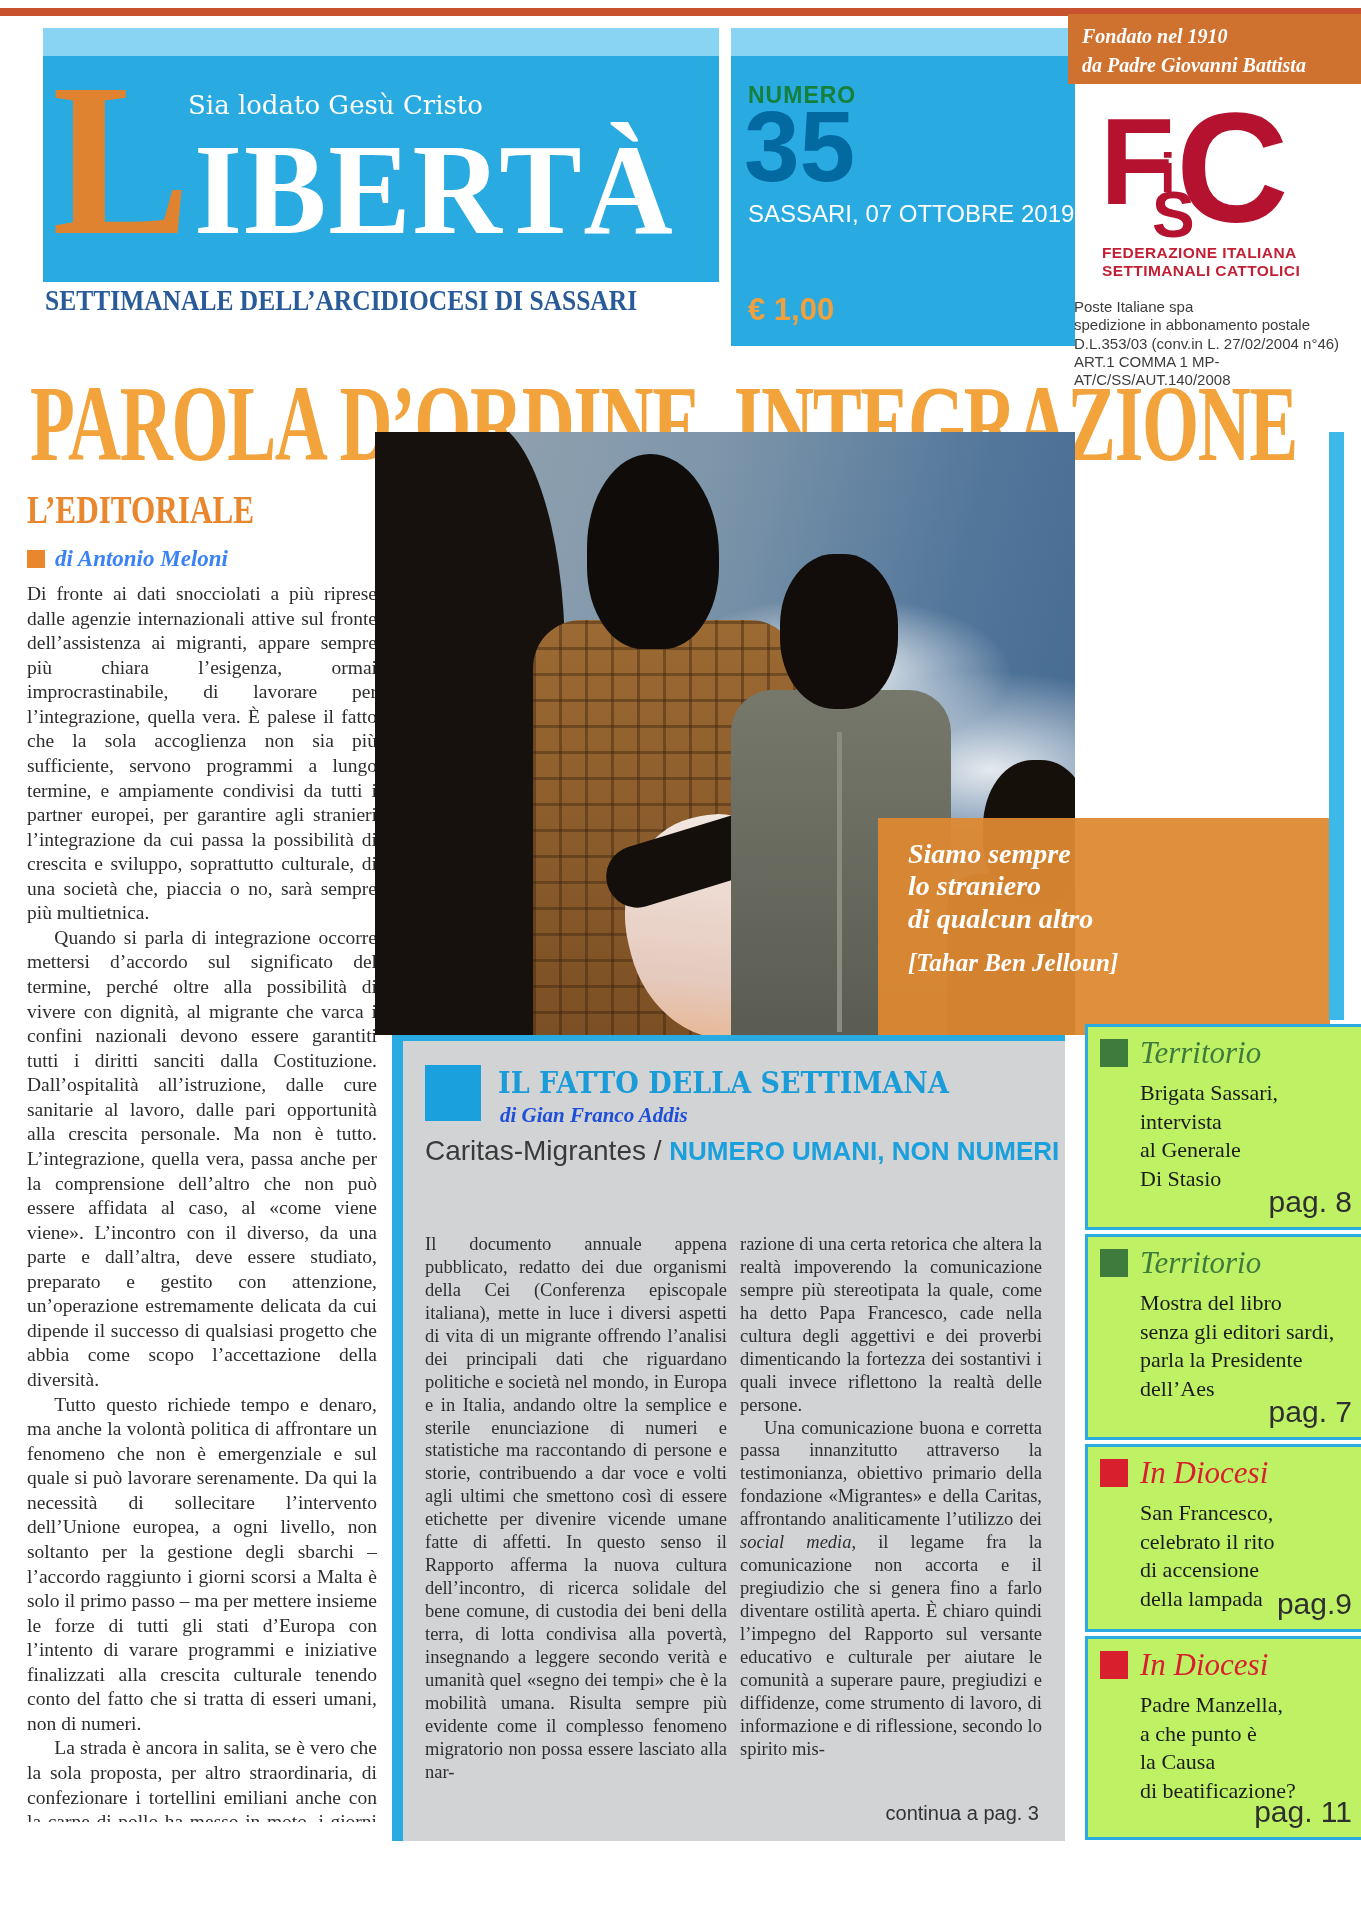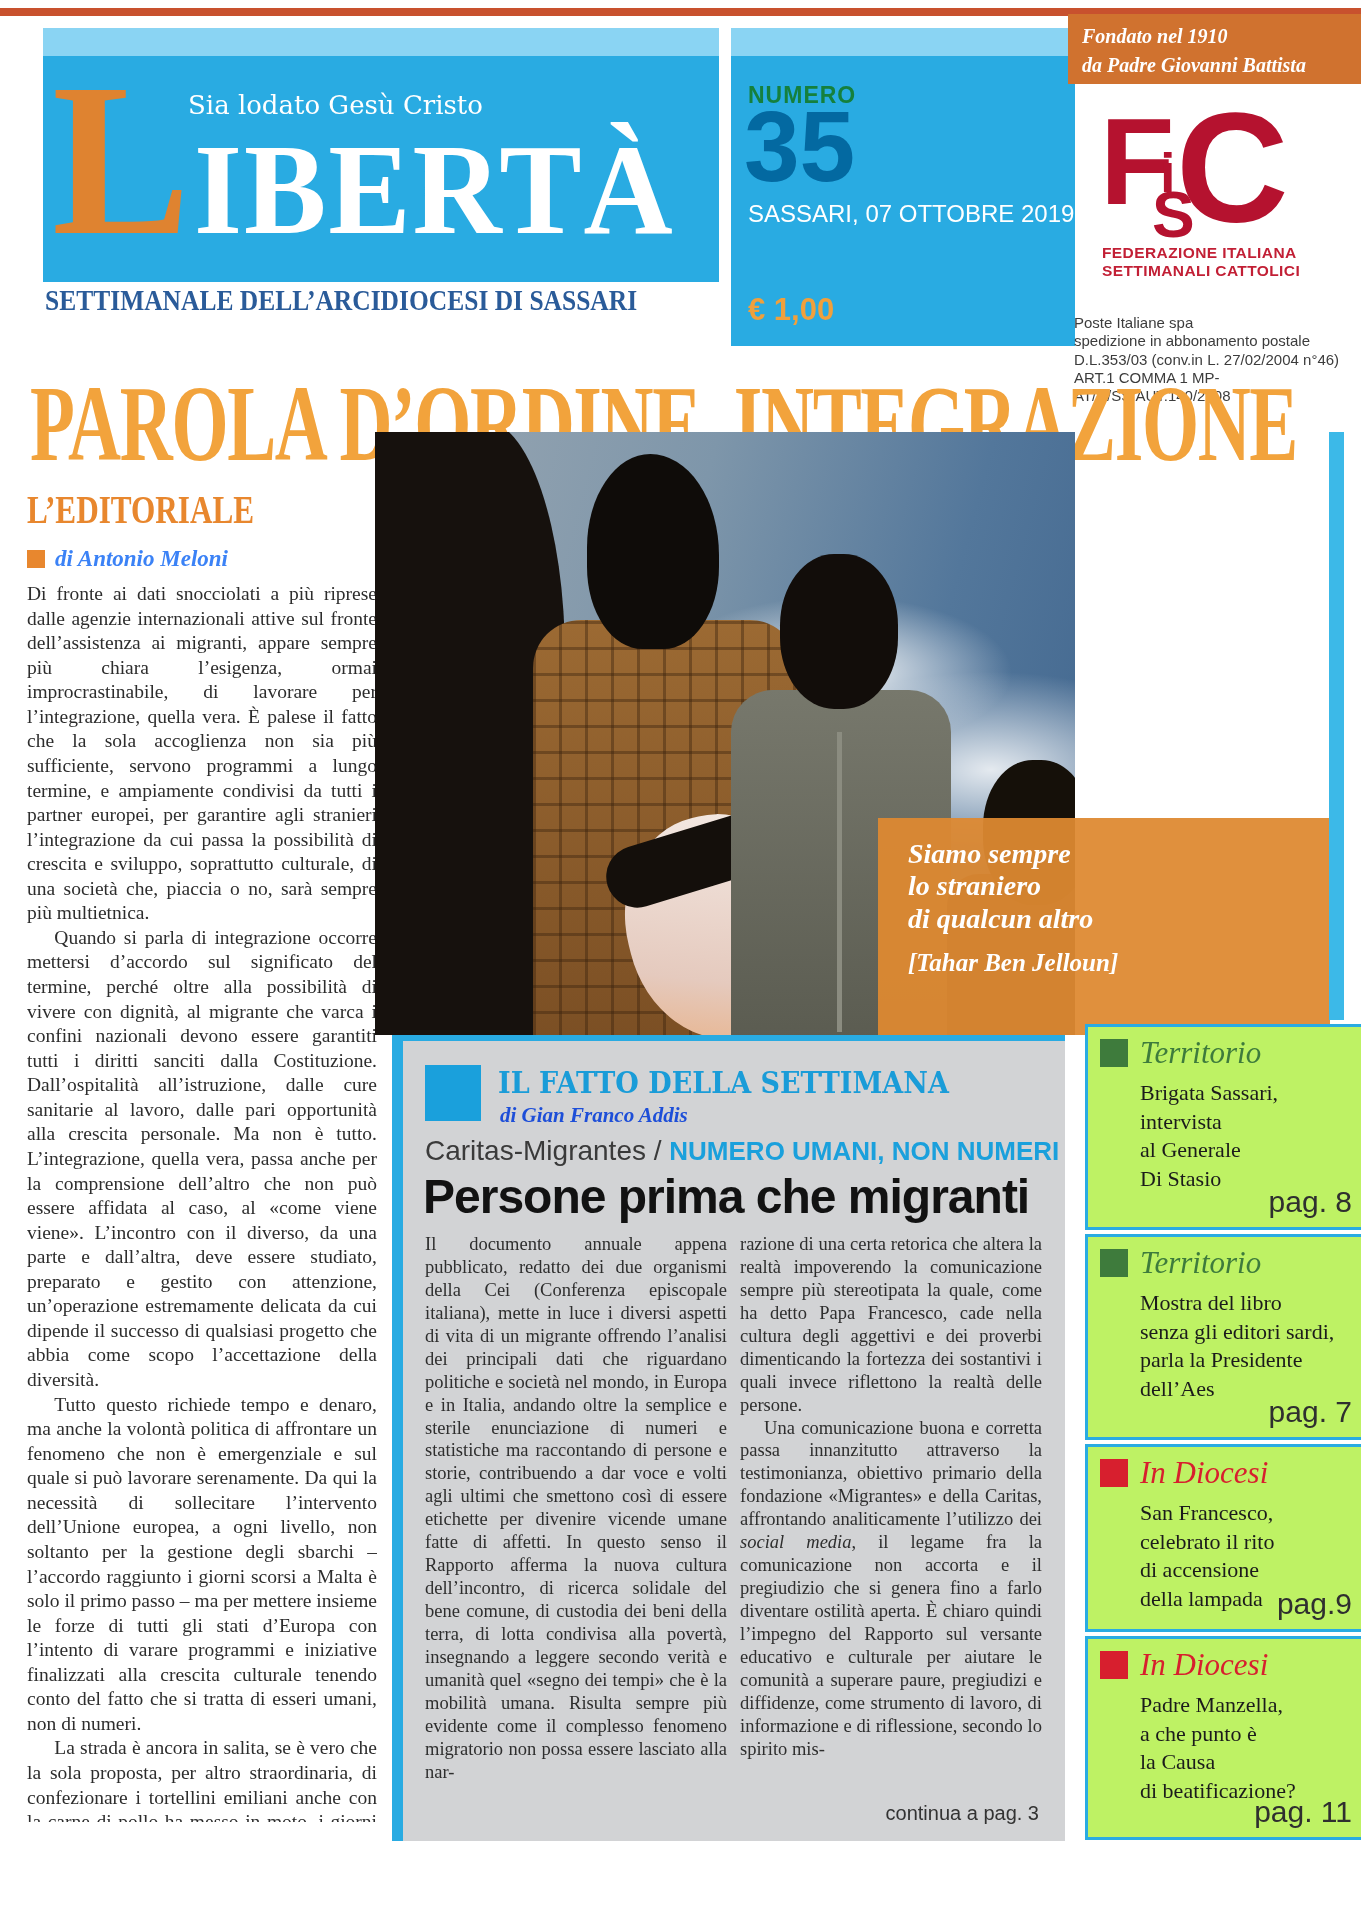--- a/index.html
+++ b/index.html
@@ -30,21 +30,21 @@
   .fondato{left:1068px;top:14px;width:293px;height:70px;background:#d0722f;color:#fff;
            font-style:italic;font-weight:bold;font-size:20px;line-height:1.45;padding:8px 0 0 14px;box-sizing:border-box;}
   .fisc{left:1100px;top:95px;width:245px;height:145px;color:#b5122f;font-family:"Liberation Sans",sans-serif;font-weight:bold;}
   .fisc span{position:absolute;line-height:1;}
   .fiscF{left:0;top:6px;font-size:122px;}
   .fiscI{left:60px;top:50px;font-size:56px;}
   .fiscS{left:52px;top:88px;font-size:64px;}
   .fiscC{left:76px;top:-6px;font-size:156px;}
   .fiscName{left:1102px;top:244px;color:#c21f35;font-family:"Liberation Sans",sans-serif;
             font-weight:bold;font-size:15.5px;line-height:1.18;letter-spacing:.4px;}
-  .postal{left:1074px;top:298px;color:#3c3c3c;font-family:"Liberation Sans",sans-serif;font-size:15px;line-height:1.22;margin-top:16px;}
+  .postal{left:1074px;top:298px;color:#3c3c3c;font-family:"Liberation Sans",sans-serif;font-size:15px;line-height:1.22;}
 
   
   .headline{left:30px;top:374px;color:#f2a33c;font-weight:bold;font-size:108px;line-height:100px;
             white-space:nowrap;transform:scaleX(.68);transform-origin:left top;letter-spacing:-2px;}
 
   
   .edLabel{left:27px;top:490px;color:#e8872e;font-weight:bold;font-size:40px;line-height:40px;
            white-space:nowrap;transform:scaleX(.78);transform-origin:left top;}
   .byline{left:27px;top:546px;display:flex;align-items:center;gap:10px;}
   .bySq{width:18px;height:18px;background:#e8872e;}
@@ -188,21 +188,20 @@
     <div class="qa">[Tahar Ben Jelloun]</div>
   </div>
   <div class="abs rightBar"></div>
 
   <div class="abs fattoBar"></div>
   <div class="abs grayBox">
     <div class="in fSq"></div>
     <div class="in fTitle">IL FATTO DELLA SETTIMANA</div>
     <div class="in fBy">di Gian Franco Addis</div>
     <div class="in kicker"><span>Caritas-Migrantes / </span><b>NUMERO UMANI, NON NUMERI</b></div>
-    <div class="in fHead">Persone prima che migranti</div>
     <div class="in cols">
       <div class="col">
         <p>Il documento annuale appena pubblicato, redatto dei due organismi della Cei (Conferenza episcopale italiana), mette in luce i diversi aspetti di vita di un migrante offrendo l’analisi dei principali dati che riguardano politiche e società nel mondo, in Europa e in Italia, andando oltre la semplice e sterile enunciazione di numeri e statistiche ma raccontando di persone e storie, contribuendo a dar voce e volti agli ultimi che smettono così di essere etichette per divenire vicende umane fatte di affetti. In questo senso il Rapporto afferma la nuova cultura dell’incontro, di ricerca solidale del bene comune, di custodia dei beni della terra, di lotta condivisa alla povertà, insegnando a leggere secondo verità e umanità quel «segno dei tempi» che è la mobilità umana. Risulta sempre più evidente come il complesso fenomeno migratorio non possa essere lasciato alla nar-</p>
       </div>
       <div class="col">
         <p>razione di una certa retorica che altera la realtà impoverendo la comunicazione sempre più stereotipata la quale, come ha detto Papa Francesco, cade nella cultura degli aggettivi e dei proverbi dimenticando la fortezza dei sostantivi i quali invece riflettono la realtà delle persone.</p>
         <p><span>Una comunicazione buona e corretta passa innanzitutto attraverso la testimonianza, obiettivo primario della fondazione «Migrantes» e della Caritas, affrontando analiticamente l’utilizzo dei </span><i>social media</i><span>, il legame fra la comunicazione non accorta e il pregiudizio che si genera fino a farlo diventare ostilità aperta. È chiaro quindi l’impegno del Rapporto sul versante educativo e culturale per aiutare le comunità a superare paure, pregiudizi e diffidenze, come strumento di lavoro, di informazione e di riflessione, secondo lo spirito mis-</span></p>
       </div>
     </div>
     <div class="in contin">continua a pag. 3</div>

